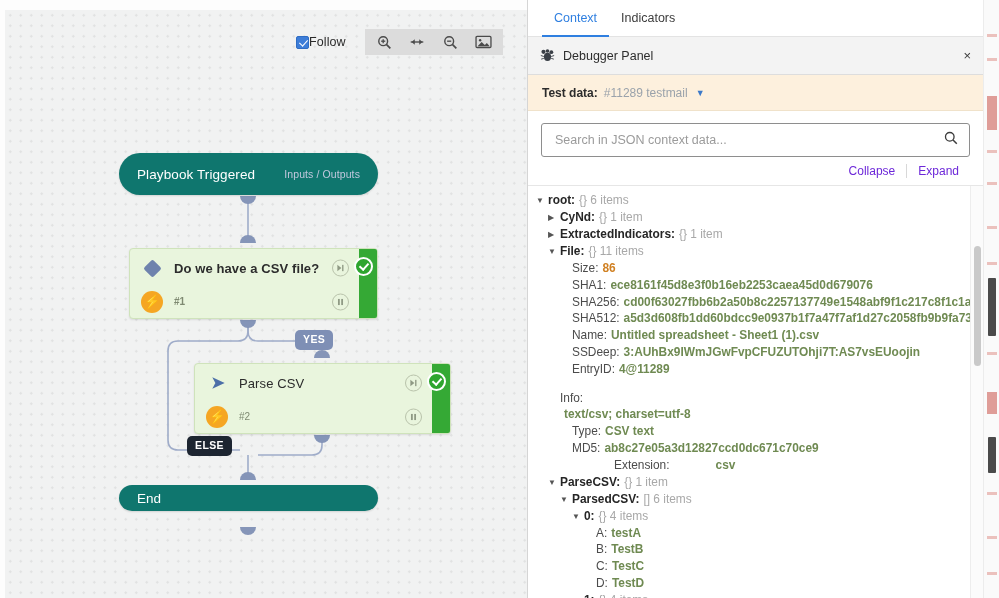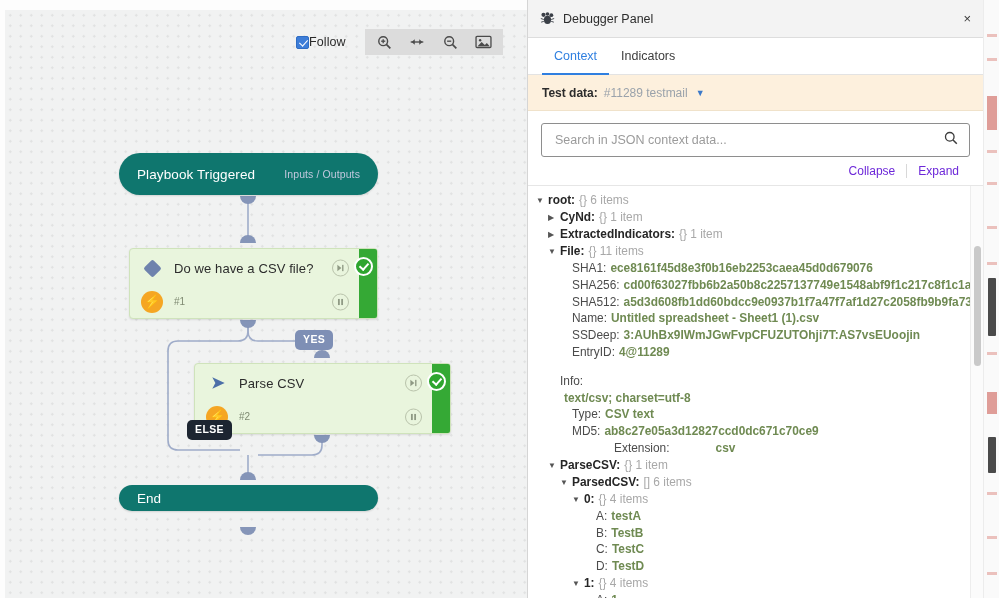--- a/index.html
+++ b/index.html
@@ -125,36 +125,36 @@
     color:#fff; font-size: 13px; line-height:1;
   }
   .task-num { font-size: 10px; color:#7f8a72; }
   .ctrl {
     position:absolute; right: 10px; top: 50%; transform: translateY(-50%);
     width: 17px; height: 17px; border-radius: 50%;
     border: 1px solid #b9c3ab; color:#8f9a84;
     display:flex; align-items:center; justify-content:center;
     font-size: 8px; background: transparent;
   }
-  #node-cond { left: 129px; top: 248px; width: 249px; height: 71px; }
+  #node-cond { left: 129px; top: 248px; width: 249px; height: 71px; font-weight: bold; }
   #node-parse { left: 194px; top: 363px; width: 257px; height: 71px; }
 
   
   #connectors { position:absolute; left:0; top:0; width:527px; height:598px; z-index: 10; }
 
   
   .flag {
     position:absolute; z-index: 30;
     font-size: 10.5px; font-weight: 700; letter-spacing:.4px;
     color:#ffffff; border-radius: 5px;
     padding: 4px 8px 5px 8px;
     line-height: 1;
   }
   #flag-yes { left: 295px; top: 330px; background: #7e8fb5; }
-  #flag-else { left: 187px; top: 420px; background: #1d2531; }
+  #flag-else { left: 187px; top: 436px; background: #1d2531; }
 
   
   #panel {
     position:absolute; left: 527px; top: 0; width: 456px; height: 598px;
     background:#ffffff;
     border-left: 1px solid #d5d5d5;
     display:flex; flex-direction:column;
   }
   #panel-header {
     height: 38px; flex: 0 0 38px;
@@ -402,41 +402,41 @@
         <span class="end-title">End</span>
       </div>
     </div>
 
     <div class="flag" id="flag-yes">YES</div>
     <div class="flag" id="flag-else">ELSE</div>
   </div>
 
   <div id="panel">
 
+    <div id="panel-tabs">
+      <div class="tab active">Context</div>
+      <div class="tab">Indicators</div>
+    </div>
+
     <div id="panel-header">
       <div class="ph-left">
         <span>
           <svg class="bug-icon" viewBox="0 0 18 16">
             <ellipse cx="9" cy="9.6" rx="4.3" ry="5" fill="#3a3f47"></ellipse>
             <circle cx="4.2" cy="3.6" r="2.5" fill="#3a3f47"></circle>
             <circle cx="9" cy="2.6" r="2.2" fill="#3a3f47"></circle>
             <circle cx="13.6" cy="4.0" r="2.3" fill="#3a3f47"></circle>
             <path d="M1,8 L4.6,9.2 M1.4,12.4 L4.6,11.4 M17,8 L13.4,9.2 M16.6,12.4 L13.4,11.4" stroke="#3a3f47" stroke-width="1.1" fill="none"></path>
           </svg>
         </span>
         <span id="panel-title">Debugger Panel</span>
       </div>
       <span id="panel-close">×</span>
     </div>
 
-    <div id="panel-tabs">
-      <div class="tab active">Context</div>
-      <div class="tab">Indicators</div>
-    </div>
-
     <div id="testdata-bar">
       <span class="td-label">Test data:</span>
       <span class="td-value">#11289 testmail</span>
       <span class="td-caret">▼</span>
     </div>
 
     <div id="search-wrap">
       <div id="search-box">
         <input id="search-input" type="text" placeholder="Search in JSON context data..." style="">
         <span>
@@ -468,20 +468,25 @@
           </div>
           <div class="tnode" style="padding-left: 12px;">
             <span class="tw closed"></span>
             <span class="tkey">ExtractedIndicators:</span>
             <span class="tmeta">{} 1 item</span>
           </div>
           <div class="tnode" style="padding-left: 12px;">
             <span class="tw open"></span>
             <span class="tkey">File:</span>
             <span class="tmeta">{} 11 items</span>
+          </div>
+          <div class="tnode" style="padding-left: 24px;">
+            <span class="tw"></span>
+            <span class="tkey-plain">Size:</span>
+            <span class="tval-num">86</span>
           </div>
           <div class="tnode" style="padding-left: 24px;">
             <span class="tw"></span>
             <span class="tkey-plain">SHA1:</span>
             <span class="tval">ece8161f45d8e3f0b16eb2253caea45d0d679076</span>
           </div>
           <div class="tnode" style="padding-left: 24px;">
             <span class="tw"></span>
             <span class="tkey-plain">SHA256:</span>
             <span class="tval">cd00f63027fbb6b2a50b8c2257137749e1548abf9f1c217c8f1c1a42a179566c</span>

